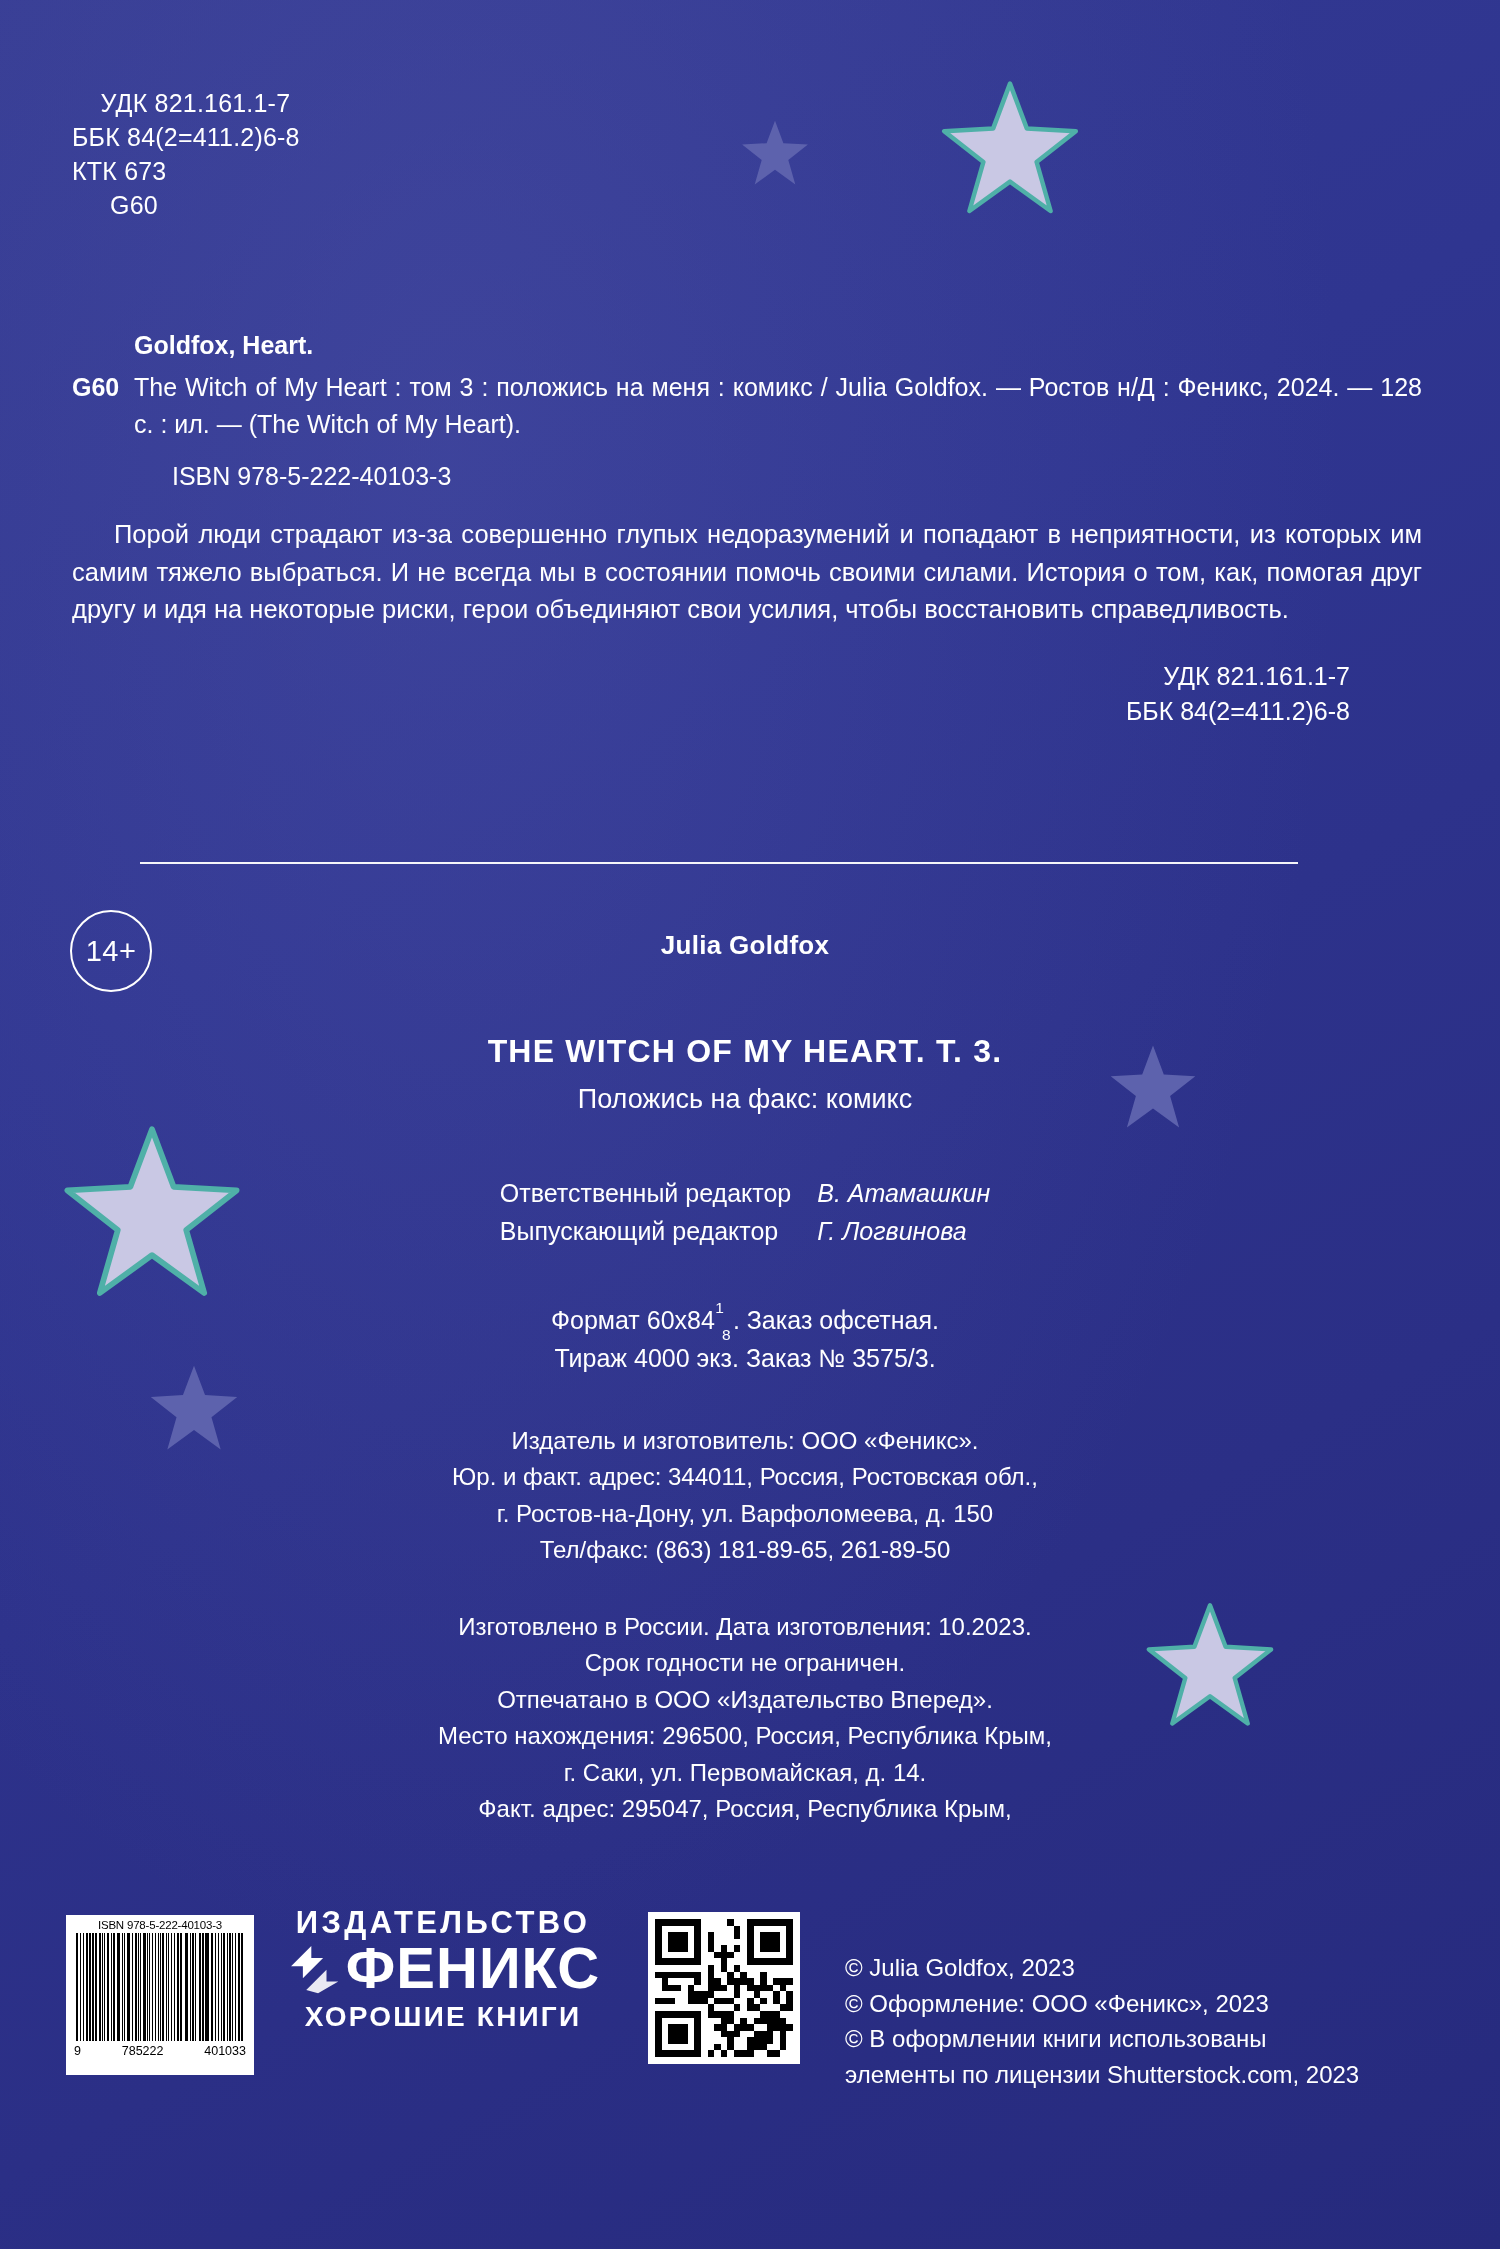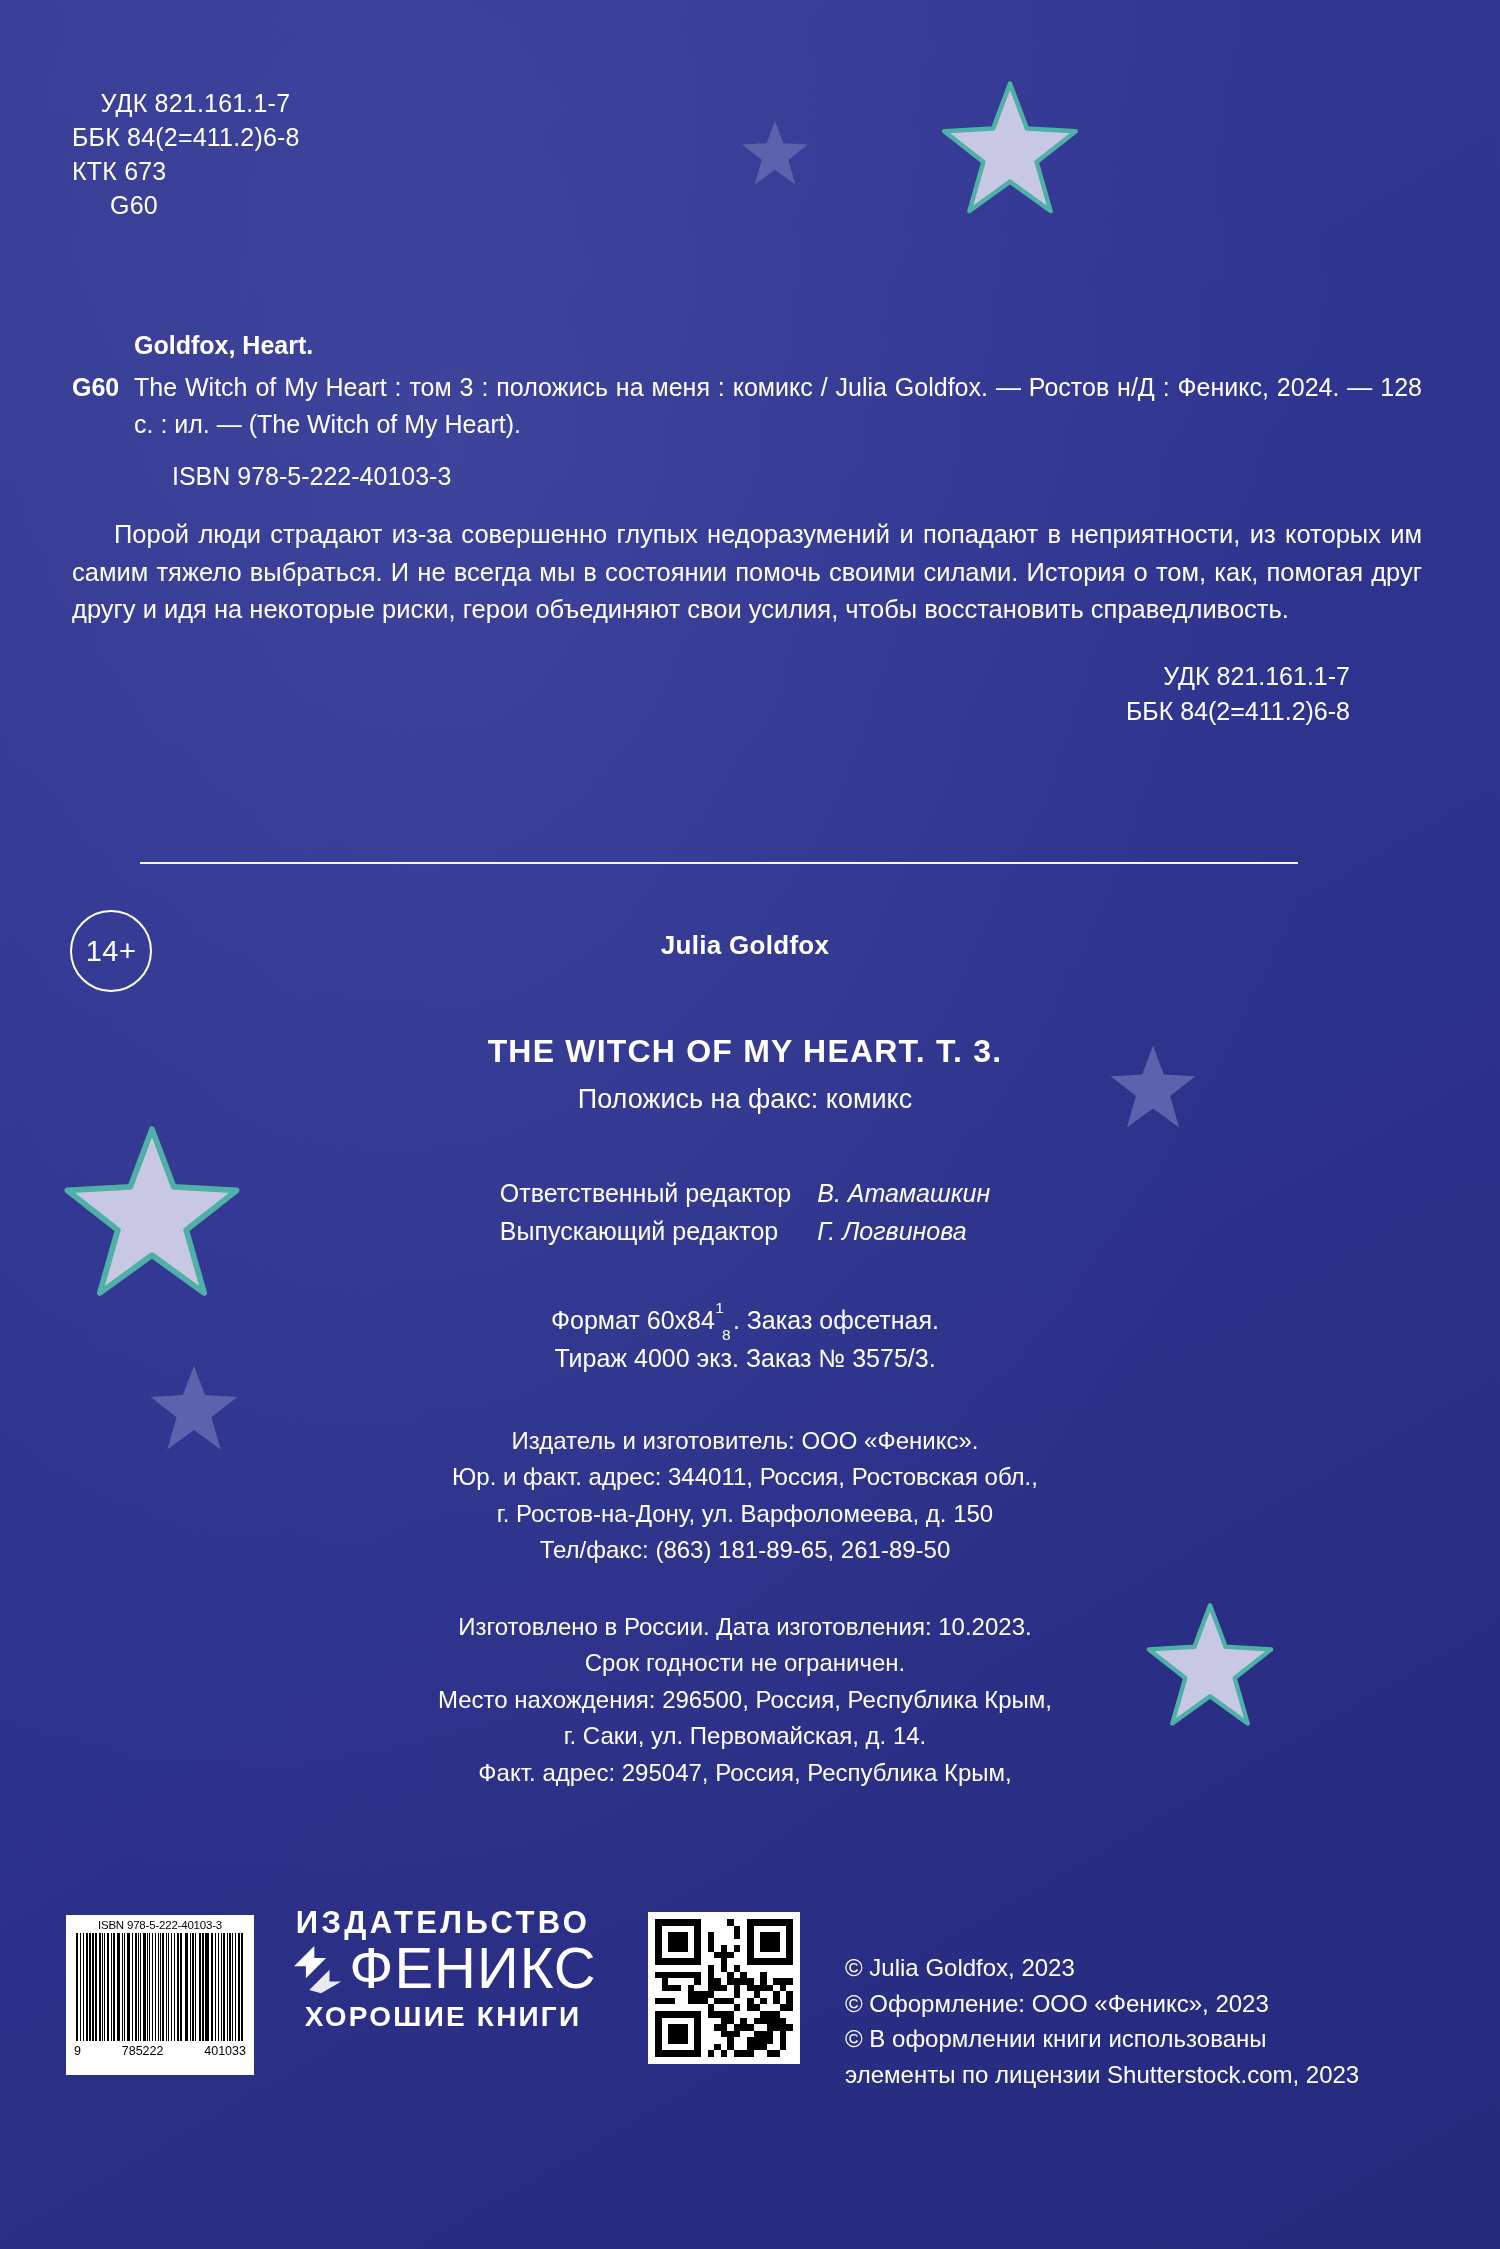--- a/index.html
+++ b/index.html
@@ -238,21 +238,21 @@
     justify-content: center;
     gap: 6px;
     margin-top: -2px;
   }
   .logo-mark {
     width: 54px; height: 54px;
     flex: 0 0 auto;
   }
   .logo-name {
     font-size: 58px;
-    font-weight: normal;
+    font-weight: bold;
     letter-spacing: 1px;
     line-height: 1;
   }
   .logo-bottom {
     font-size: 28px;
     letter-spacing: 2.2px;
     font-weight: bold;
     margin-top: 4px;
   }
 
@@ -371,20 +371,21 @@
     <div class="publisher">
       <div>Издатель и изготовитель: ООО «Феникс».</div>
       <div>Юр. и факт. адрес: 344011, Россия, Ростовская обл.,</div>
       <div>г. Ростов-на-Дону, ул. Варфоломеева, д. 150</div>
       <div>Тел/факс: (863) 181-89-65, 261-89-50</div>
     </div>
 
     <div class="manufacture">
       <div>Изготовлено в России. Дата изготовления: 10.2023.</div>
       <div>Срок годности не ограничен.</div>
+      <div>Отпечатано в ООО «Издательство Вперед».</div>
       <div>Место нахождения: 296500, Россия, Республика Крым,</div>
       <div>г. Саки, ул. Первомайская, д. 14.</div>
       <div>Факт. адрес: 295047, Россия, Республика Крым,</div>
     </div>
   </div>
 
   <div class="barcode-box">
     <div class="barcode-isbn">ISBN 978-5-222-40103-3</div>
     <div class="bars" id="bars">
         <i style="width:3px"></i>

